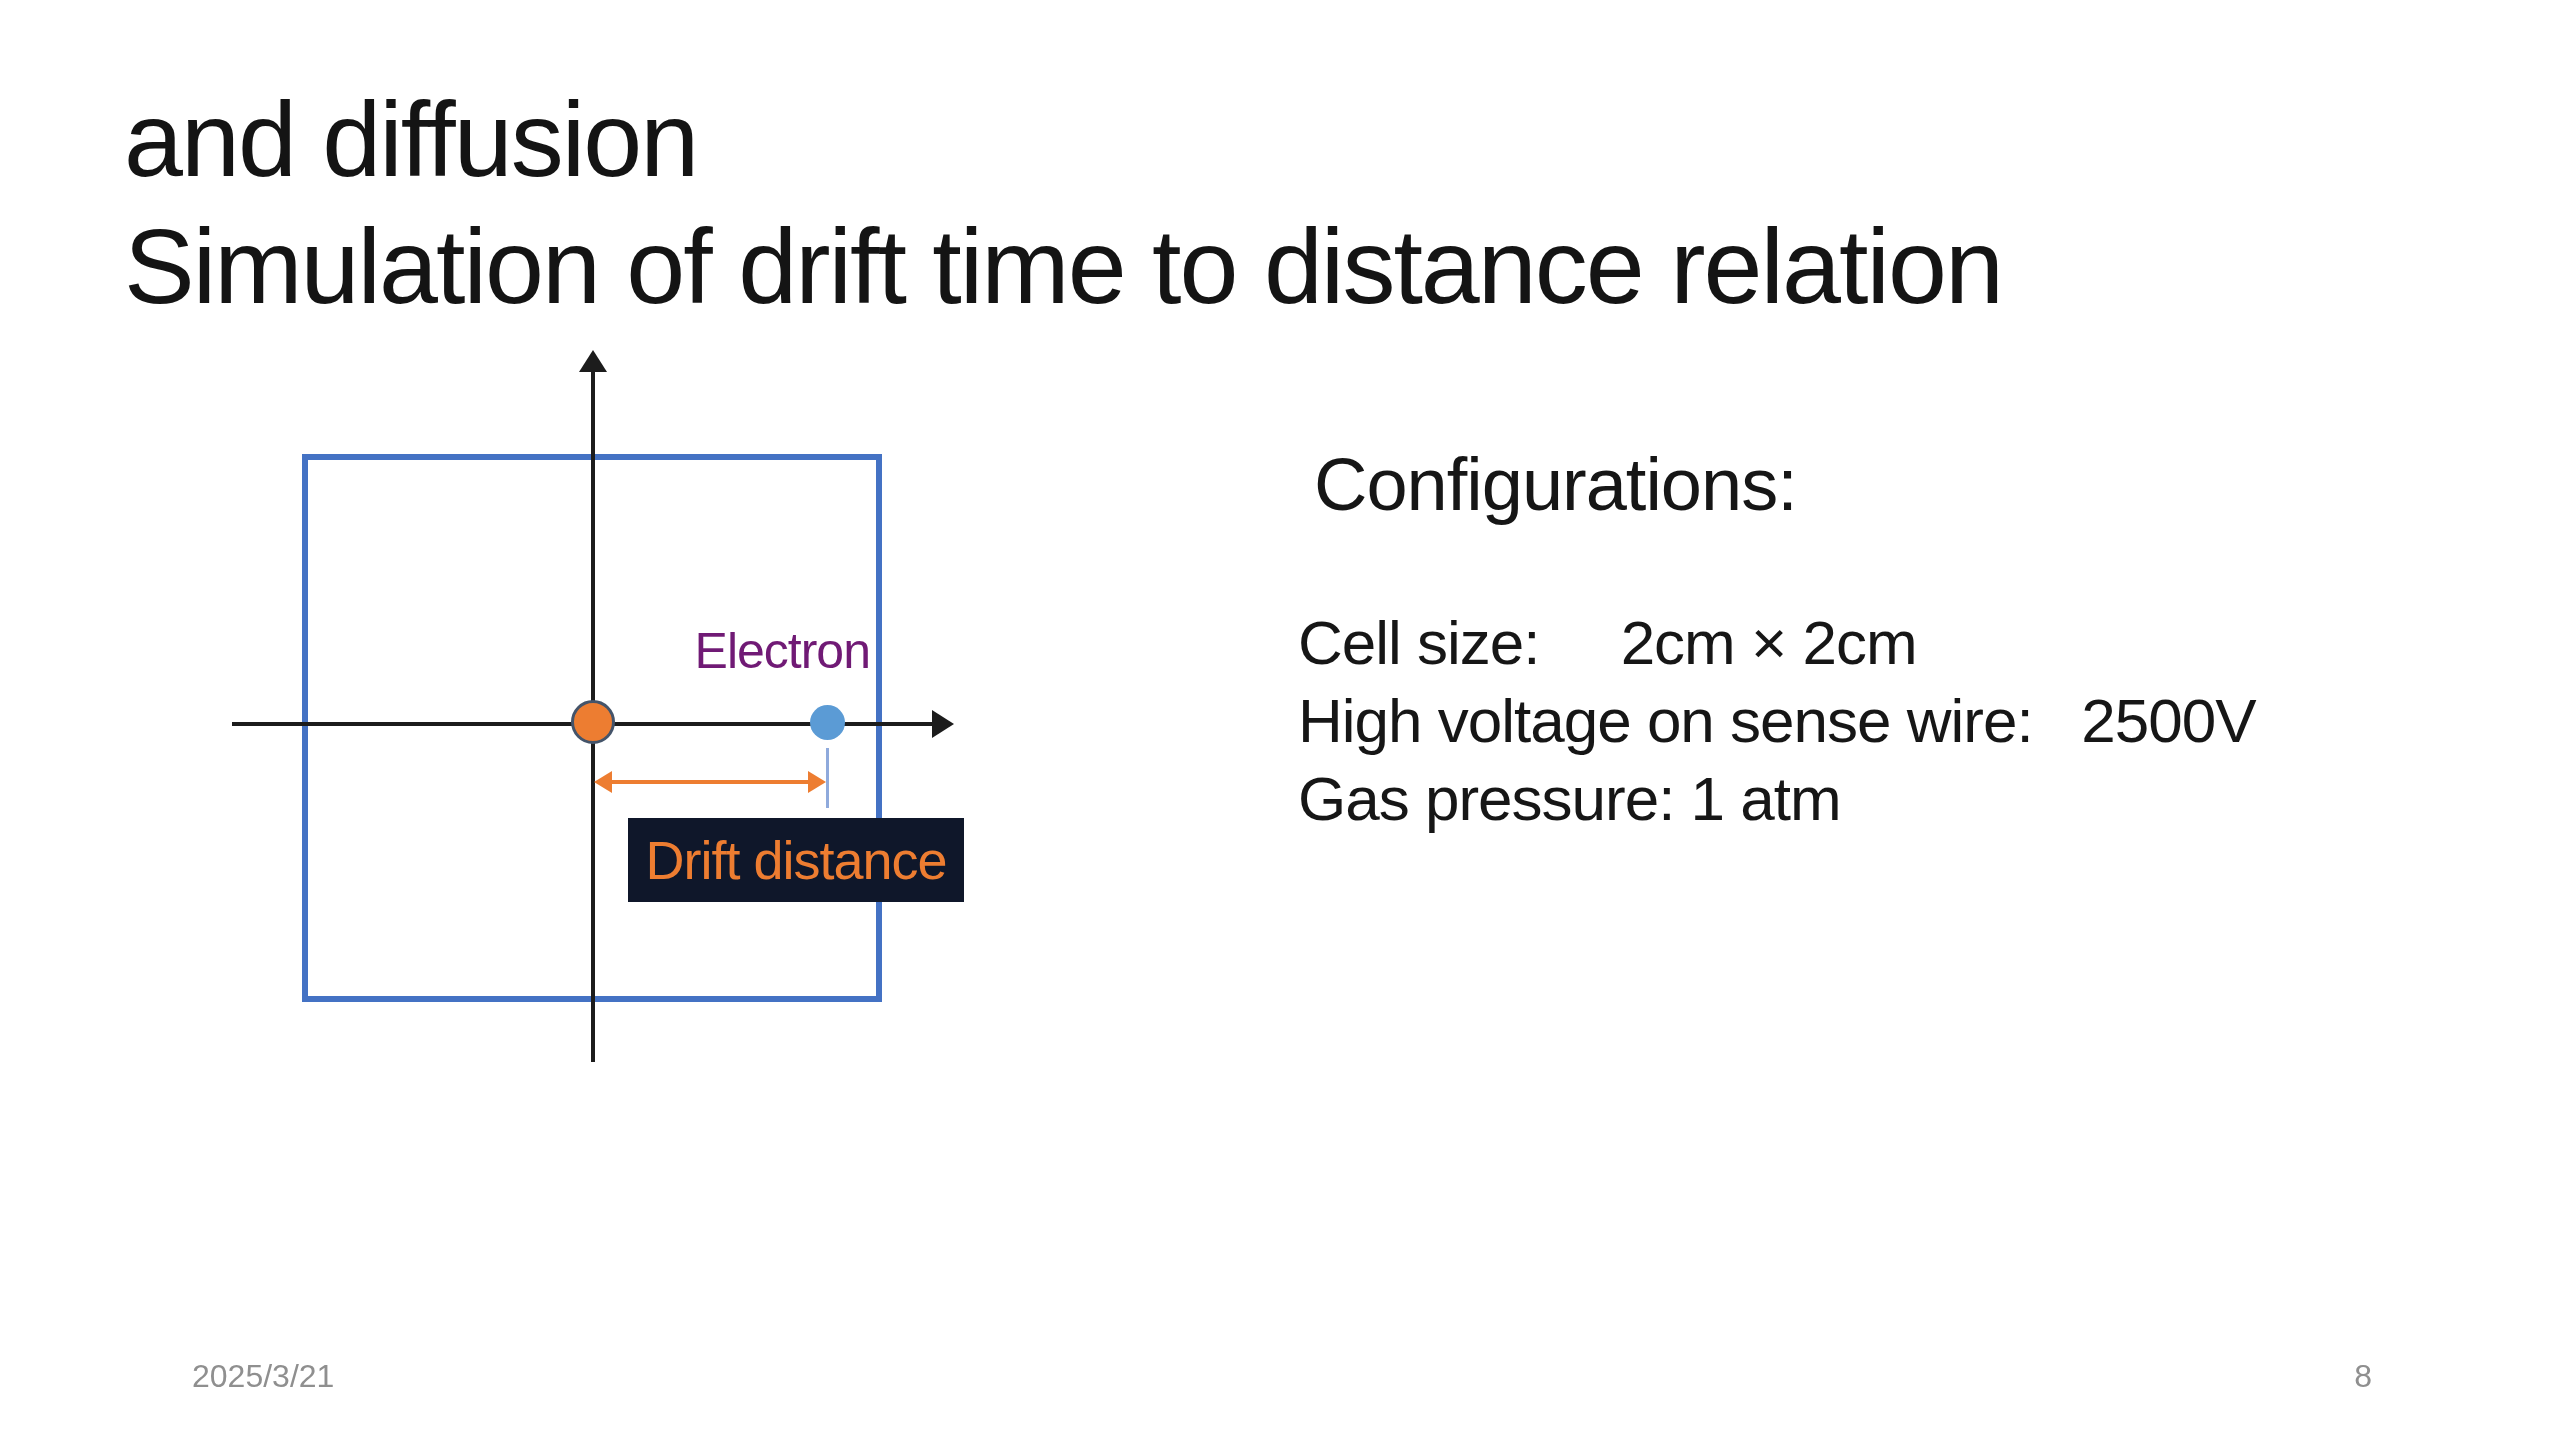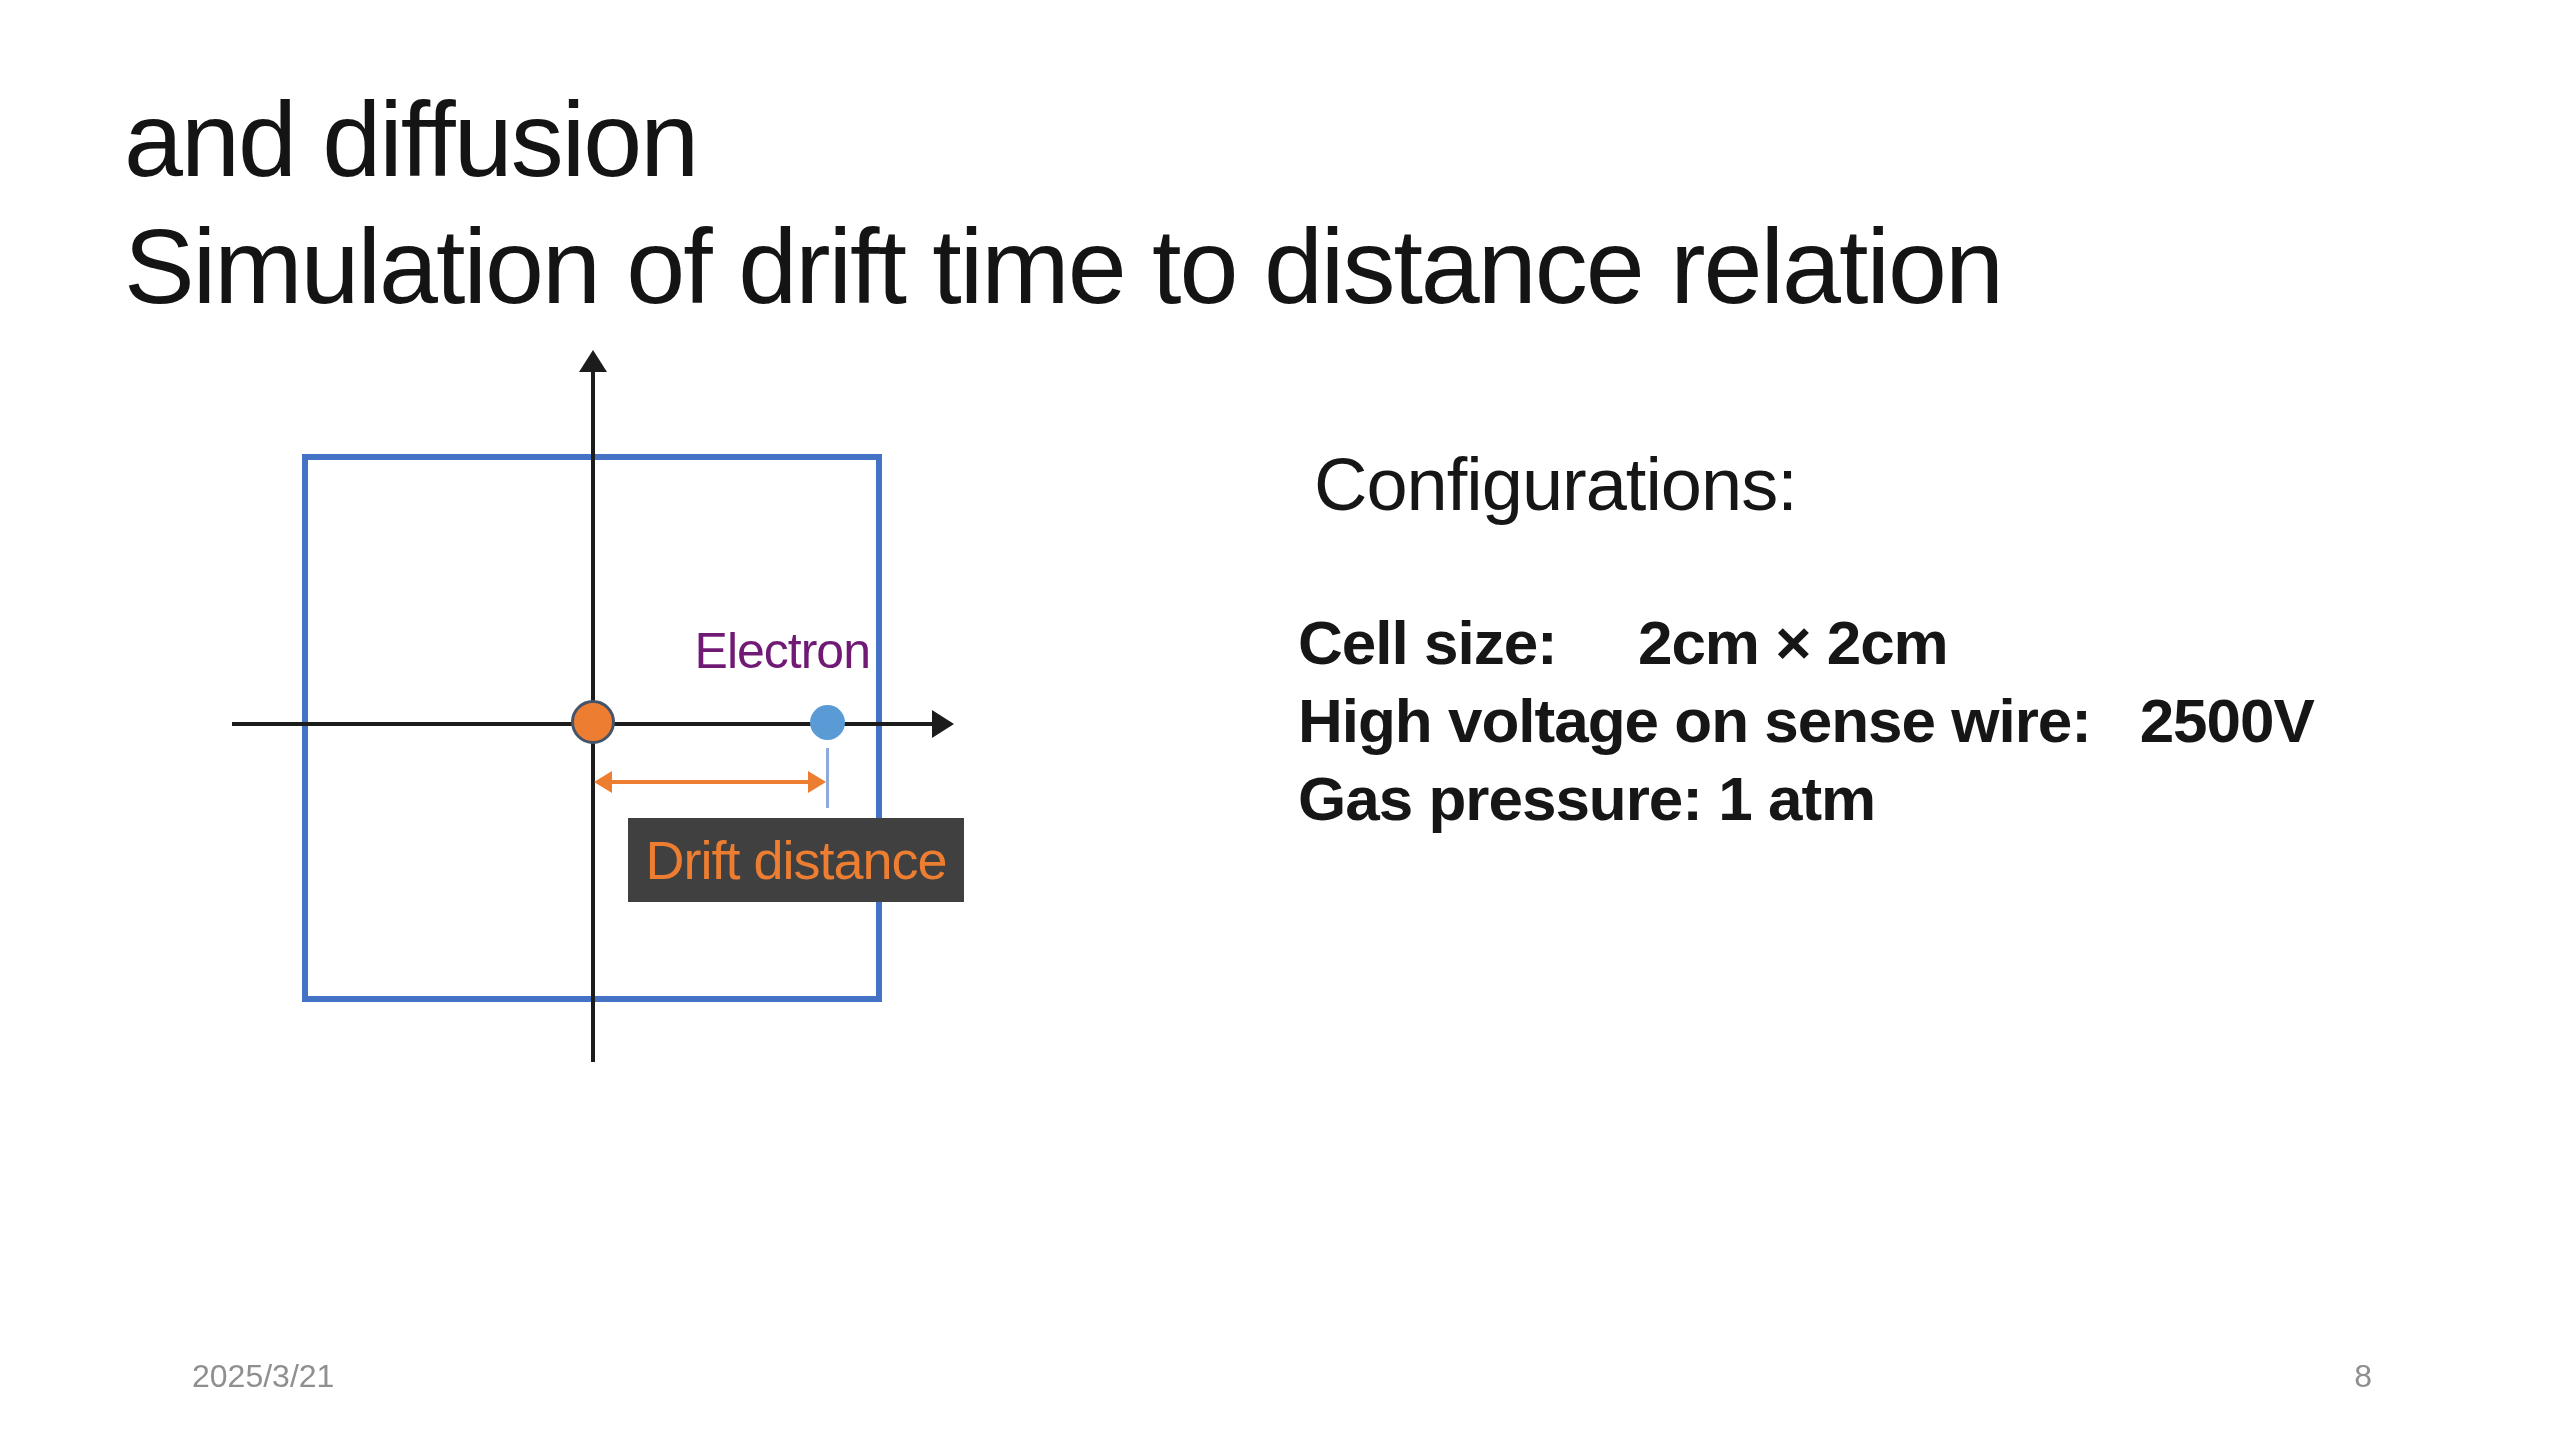--- a/index.html
+++ b/index.html
@@ -62,36 +62,36 @@
     border-top: 11px solid transparent; border-bottom: 11px solid transparent;
     border-right: 18px solid #ED7D31; z-index: 2;
   }
   .drift-arrow-head-right {
     left: 808px; top: 771px; width: 0; height: 0;
     border-top: 11px solid transparent; border-bottom: 11px solid transparent;
     border-left: 18px solid #ED7D31; z-index: 2;
   }
   .drift-distance-label {
     left: 628px; top: 818px; width: 336px; height: 84px;
-    background: #404040; z-index: 2;
+    background: #0f172a; z-index: 2;
     font-size: 54px; line-height: 84px; color: #ED7D31;
     text-align: center; letter-spacing: -1px; white-space: nowrap;
   }
 
   
   .config-heading {
     left: 1298px; top: 442px;
     font-size: 74px; color: #161616; letter-spacing: -1px; margin-left: 16px;
   }
   .config-lines {
     left: 1298px; top: 604px; width: 1150px;
     font-size: 62px; line-height: 78px; color: #161616;
     letter-spacing: -1px;
   }
-  .config-line { white-space: pre; font-weight: bold; }
+  .config-line { white-space: pre; }
 
   
   .footer-date {
     left: 192px; top: 1358px;
     font-size: 32px; color: #8f8f8f;
   }
   .footer-page {
     left: 2312px; top: 1358px; width: 60px; text-align: right;
     font-size: 32px; color: #8f8f8f;
   }

